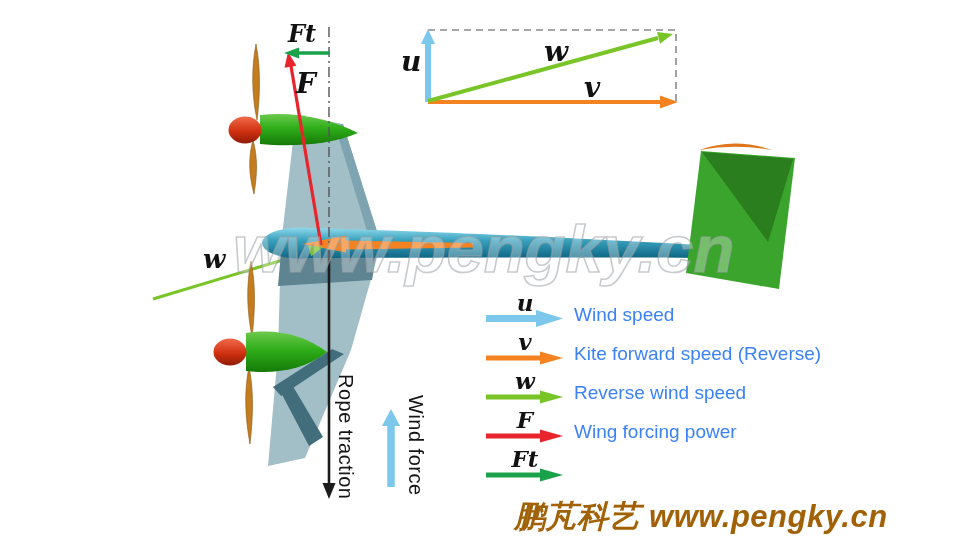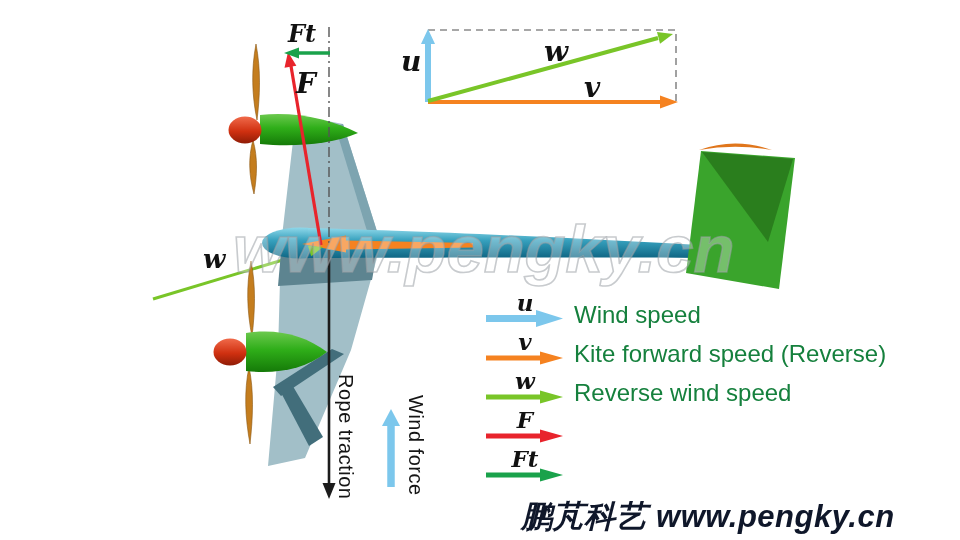--- a/index.html
+++ b/index.html
@@ -9,23 +9,23 @@
   .lbl{position:absolute;font-family:"DejaVu Serif",serif;font-weight:bold;font-style:italic;
        color:#111;line-height:1;white-space:nowrap;}
   .vlbl{position:absolute;writing-mode:vertical-rl;font-family:"Liberation Sans",sans-serif;
         font-size:20px;color:#151515;letter-spacing:0.5px;white-space:nowrap;}
   #legend{position:absolute;left:486px;top:295px;}
   .legend-row{display:flex;align-items:flex-end;gap:10px;margin-bottom:7px;height:32px;}
   .legend-symbol{width:78px;display:flex;flex-direction:column;align-items:center;}
   .legend-letter{font-family:"DejaVu Serif",serif;font-weight:bold;font-style:italic;
                  font-size:23px;line-height:19px;color:#111;}
   .legend-symbol svg{display:block;margin-top:-3px;}
-  .legend-label{font-size:24px;color:#15803d;line-height:22px;margin-bottom:1px;white-space:nowrap;}
+  .legend-label{font-size:19px;color:#3b82f6;line-height:22px;margin-bottom:1px;white-space:nowrap;}
   #footer-brand{position:absolute;left:514px;top:496px;font-size:31px;font-weight:bold;
-                font-style:italic;color:#0f172a;letter-spacing:0.5px;white-space:nowrap;margin-left:7px;}
+                font-style:italic;color:#a16207;letter-spacing:0.5px;white-space:nowrap;}
 </style>
 </head>
 <body>
 
 <div id="stage">
 
   <svg id="scene" width="960" height="540" viewBox="0 0 960 540">
     <defs>
       <linearGradient id="fuseGrad" x1="0" y1="0" x2="0" y2="1">
         <stop offset="0" stop-color="#8fd8ea"></stop>
@@ -169,20 +169,21 @@
       </div>
       <div class="legend-label">Reverse wind speed</div>
     </div>
     <div class="legend-row">
       <div class="legend-symbol">
         <div class="legend-letter">F</div>
         <svg width="78" height="18" viewBox="0 0 78 18">
           <path d="M0,7.5 L54,7.5 L54,3.5 L77,10 L54,16.5 L54,12.5 L0,12.5 Z" fill="#e8242c"></path>
         </svg>
       </div>
+      <div class="legend-label">Wing forcing power</div>
     </div>
     <div class="legend-row">
       <div class="legend-symbol">
         <div class="legend-letter">Ft</div>
         <svg width="78" height="18" viewBox="0 0 78 18">
           <path d="M0,7.5 L54,7.5 L54,3.5 L77,10 L54,16.5 L54,12.5 L0,12.5 Z" fill="#1aa24b"></path>
         </svg>
       </div>
     </div>
   </div>

